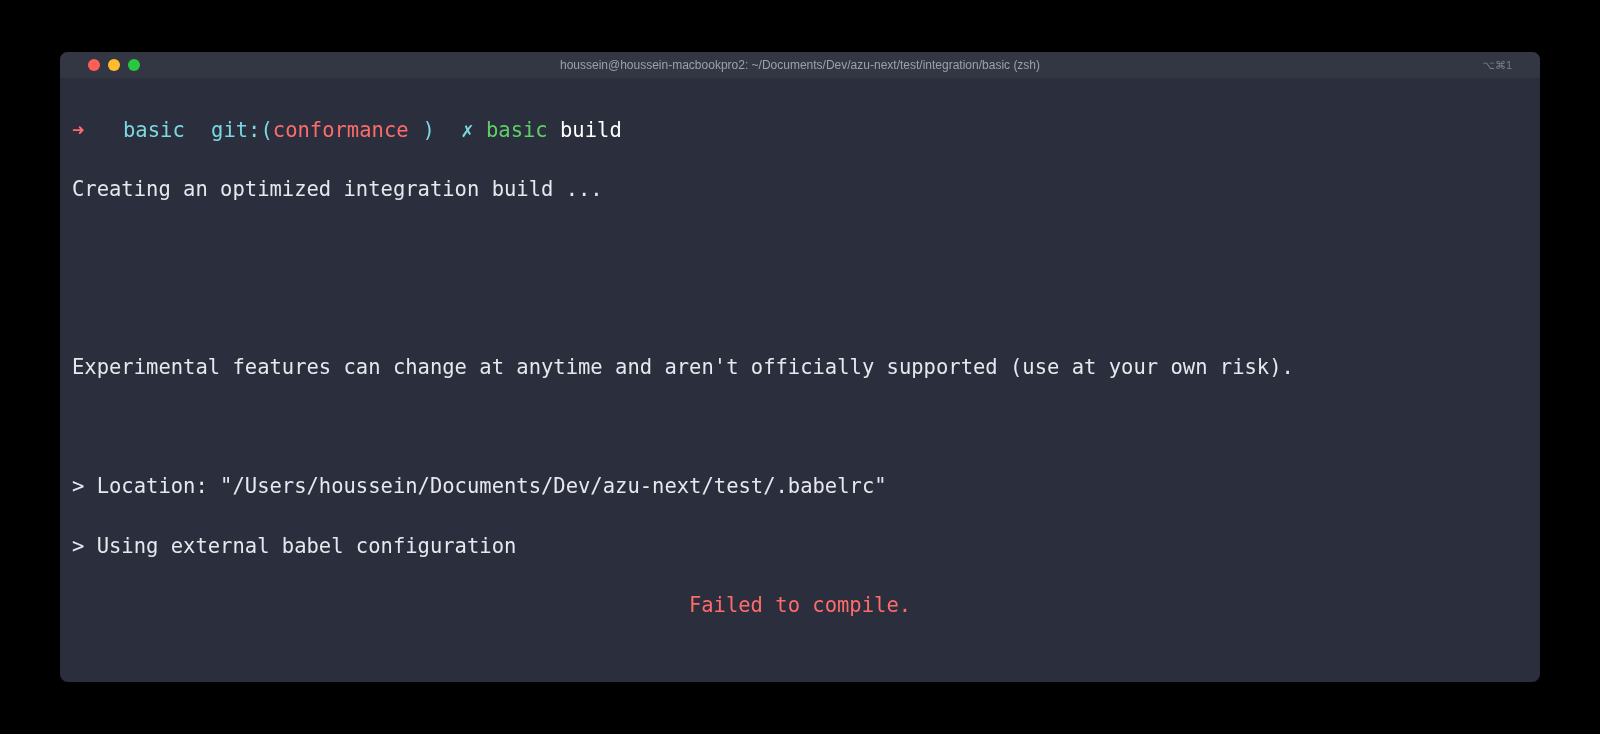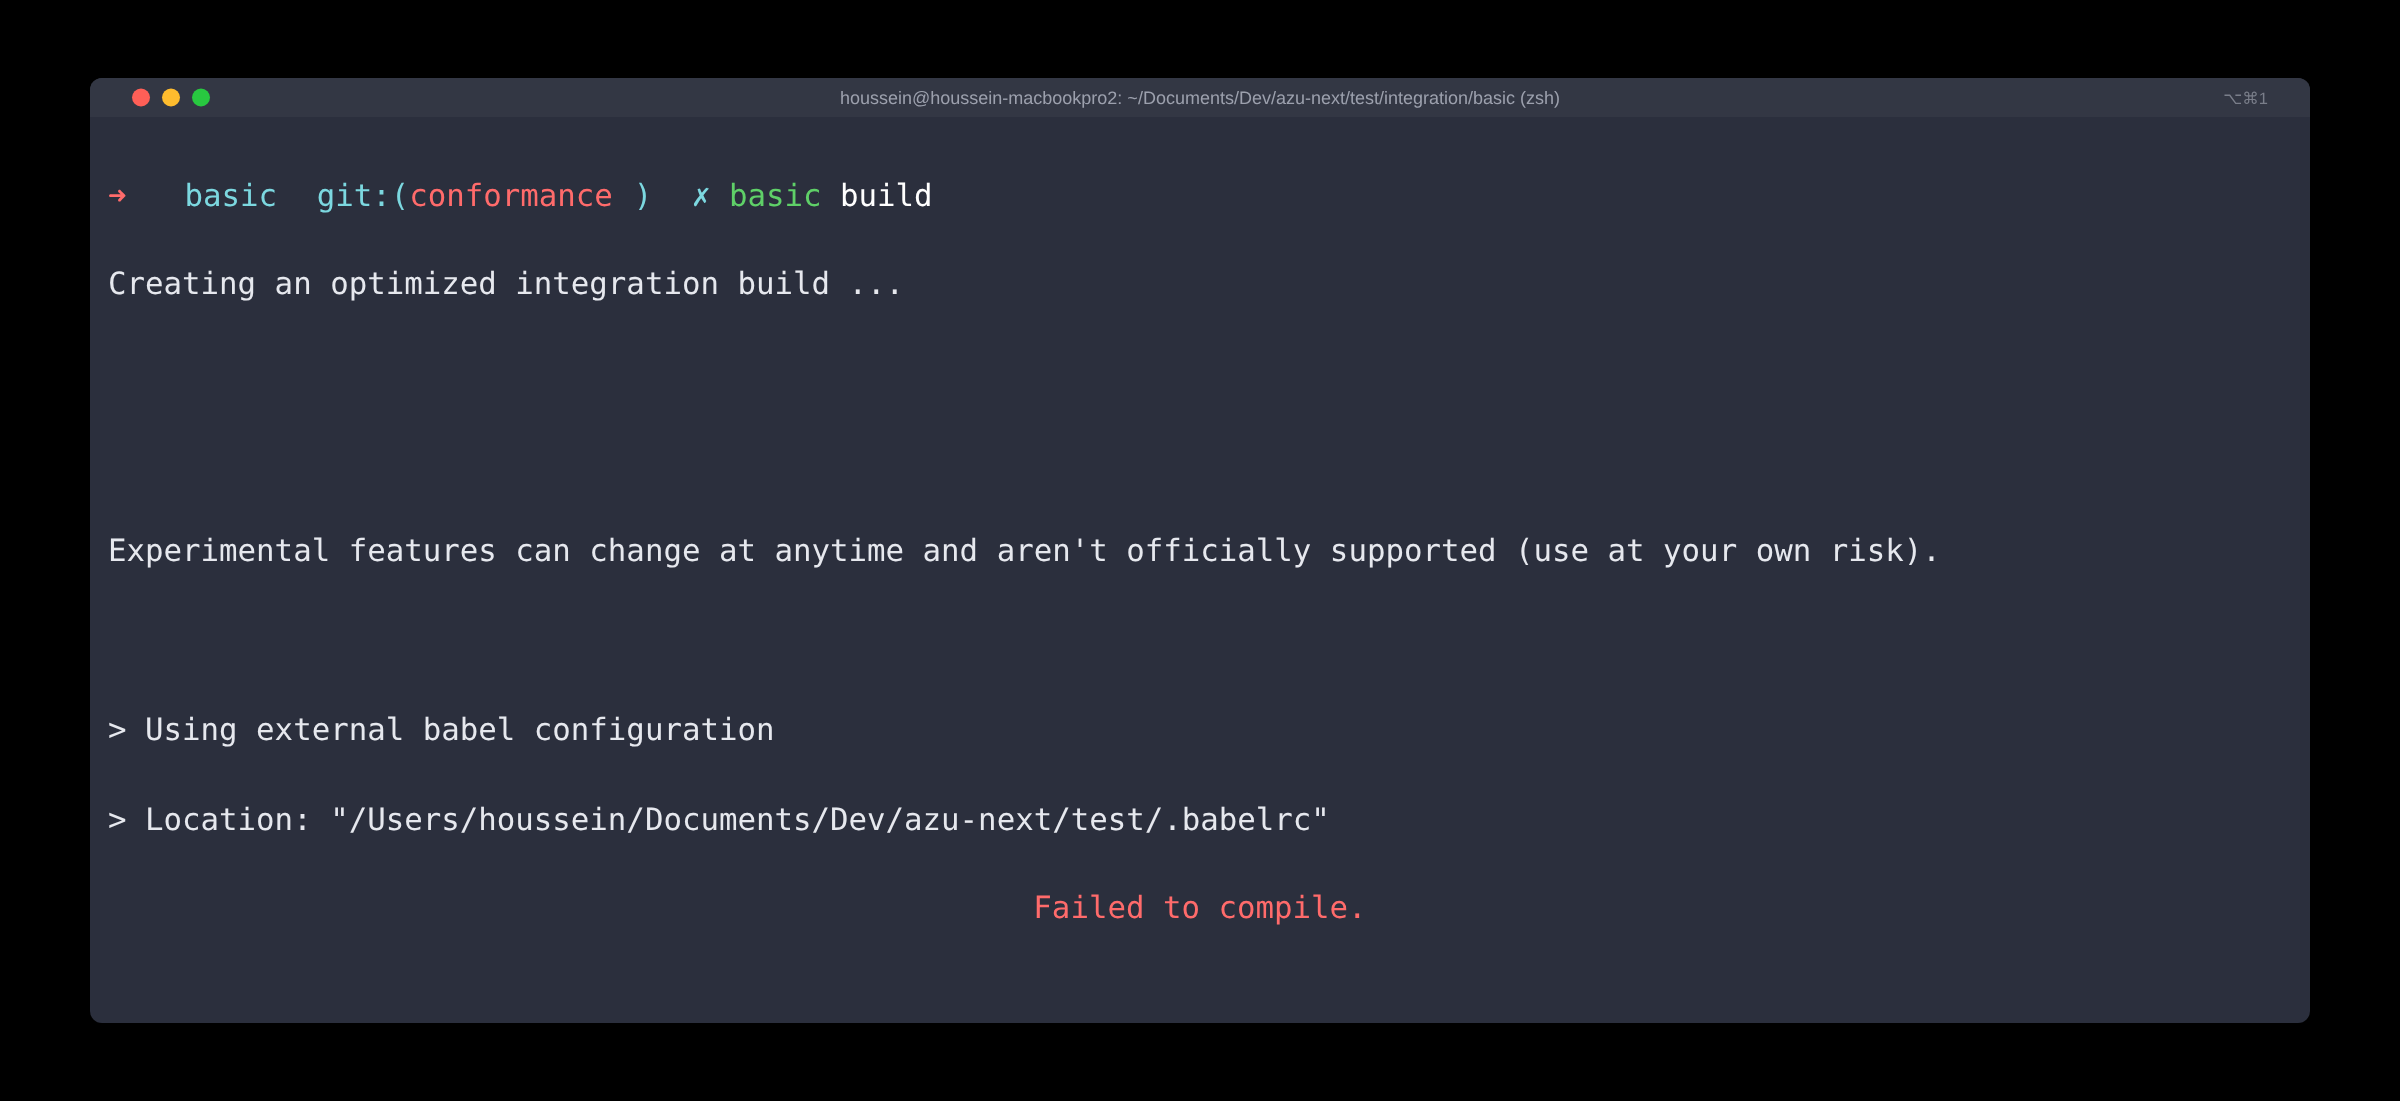--- a/index.html
+++ b/index.html
@@ -90,22 +90,22 @@
     <div class="title-text">houssein@houssein-macbookpro2: ~/Documents/Dev/azu-next/test/integration/basic (zsh)</div>
     <div class="title-right">⌥⌘1</div>
   </div>
   <div class="terminal-body">
 <span class="line"><span class="arrow">➜</span>  <span class="cyan">basic</span> <span class="cyan">git:(</span><span class="branch">conformance</span><span class="cyan">)</span> <span class="cyan">✗</span> <span class="cmd-green">basic</span> <span class="white">build</span></span>
 <span class="line">Creating an optimized integration build ...</span>
 <span class="line"> </span>
 <span class="line"> </span>
 <span class="line">Experimental features can change at anytime and aren't officially supported (use at your own risk).</span>
 <span class="line"> </span>
+<span class="line">&gt; Location: "/Users/houssein/Documents/Dev/azu-next/test/.babelrc"</span>
 <span class="line">&gt; Using external babel configuration</span>
-<span class="line">&gt; Location: "/Users/houssein/Documents/Dev/azu-next/test/.babelrc"</span>
 <span class="line red">Failed to compile.</span>
 
 
 
 
 
 
 
   </div>
 </div>

